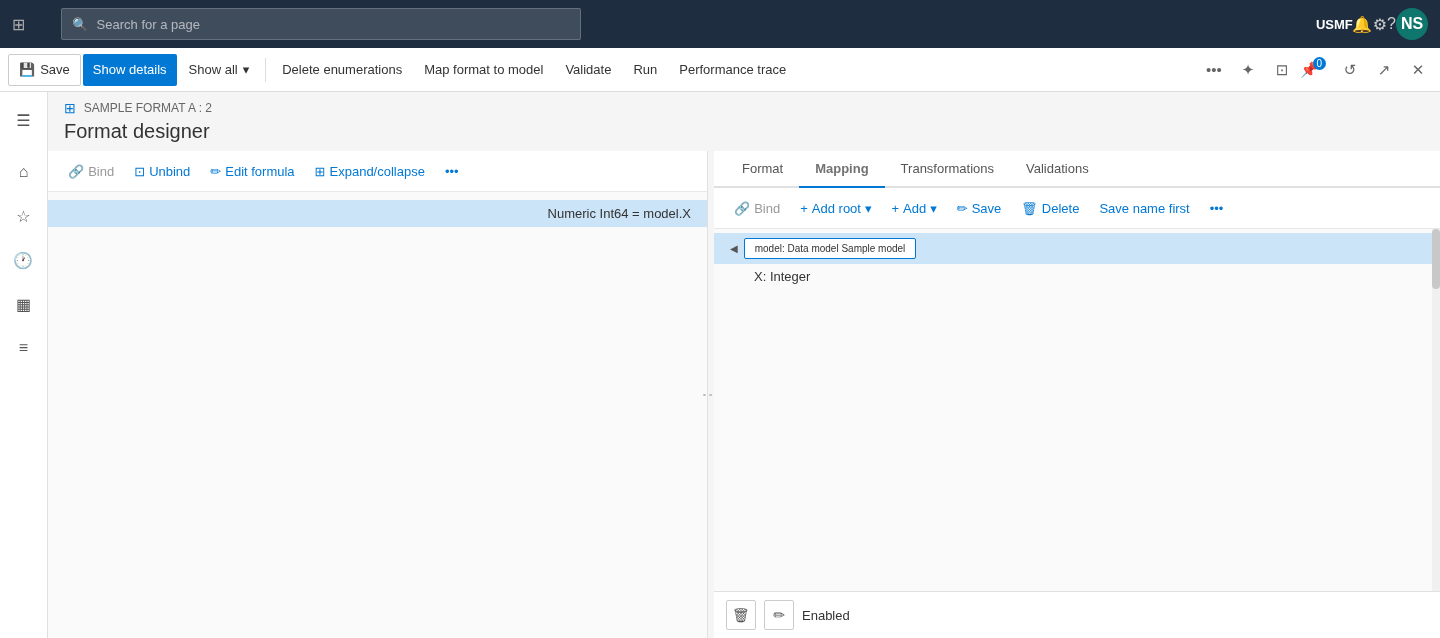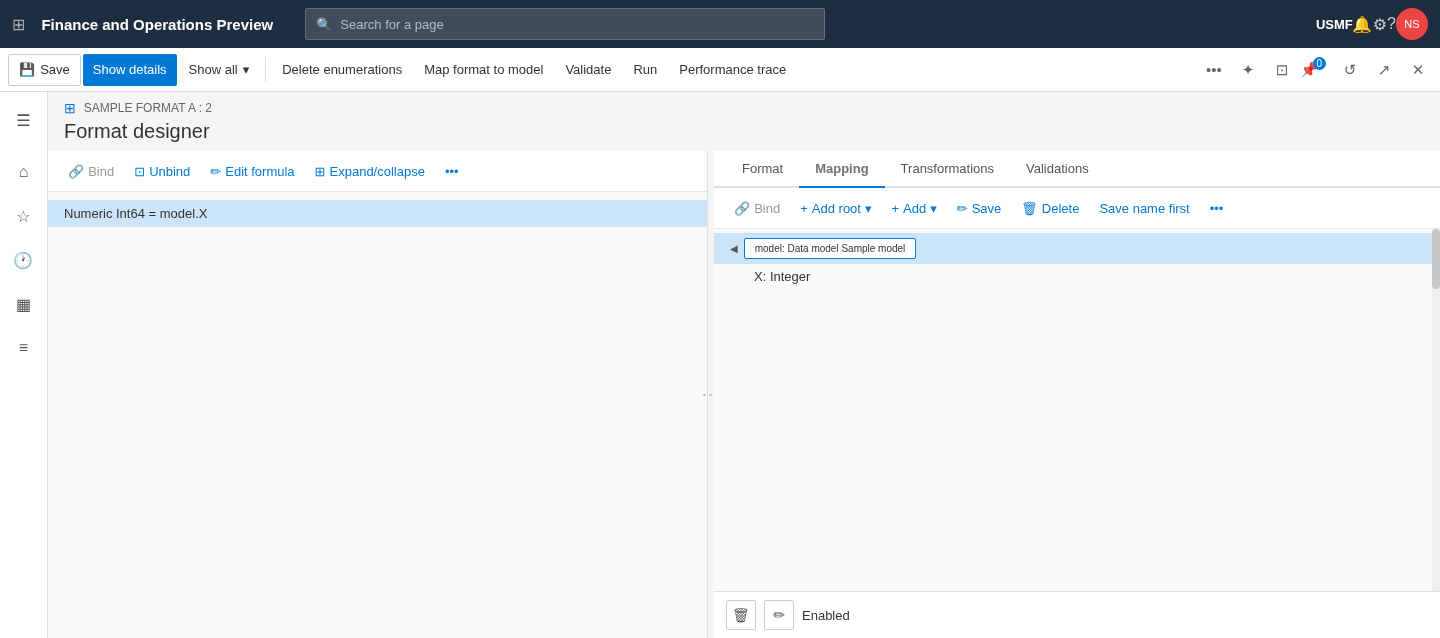--- a/index.html
+++ b/index.html
@@ -43,23 +43,23 @@
     .topbar-right {
       margin-left: auto;
       display: flex;
       align-items: center;
       color: white;
     }
     .topbar-right .usmf { font-size: 13px; font-weight: 600; }
     .topbar-icon { font-size: 16px; cursor: pointer; color: #ccc; }
     .avatar {
       width: 32px; height: 32px; border-radius: 50%;
-      background: #ef4444; color: white;
+      background: #0f766e; color: white;
       display: flex; align-items: center; justify-content: center;
-      font-size: 11px; font-weight: 400; cursor: pointer;
+      font-size: 16px; font-weight: 700; cursor: pointer;
     }
 
     
     .toolbar {
       background: white;
       border-bottom: 1px solid #ddd;
       height: 44px;
       display: flex;
       align-items: center;
       padding: 0 8px;
@@ -156,20 +156,21 @@
       font-size: 13px; color: #0078d4;
       display: flex; align-items: center; gap: 4px;
       border-radius: 2px;
     }
     .left-toolbar-btn.disabled { color: #999; cursor: default; }
 
     .format-tree {
       flex: 1;
       overflow-y: auto;
       padding: 8px 0;
+      text-align: right;
     }
     .tree-item {
       padding: 6px 16px;
       cursor: pointer;
       font-size: 13px;
     }
     .tree-item.selected { background: #cce4f7; }
 
     
     .panel-divider {
@@ -260,21 +261,20 @@
       border-radius: 2px; font-size: 14px; color: #555;
     }
 
     .chevron-down::after { content: '▾'; }
   </style>
 </head>
 <body>
 
 <div class="topbar">
   <span class="topbar-grid-icon">⊞</span>
-  <span class="topbar-title">Finance and Operations Preview</span>
   <div class="topbar-search">
     <span>🔍</span>
     <input placeholder="Search for a page" style="">
   </div>
   <div class="topbar-right">
     <span class="usmf">USMF</span>
     <span class="topbar-icon">🔔</span>
     <span class="topbar-icon">⚙</span>
     <span class="topbar-icon">?</span>
     <div class="avatar">NS</div>

